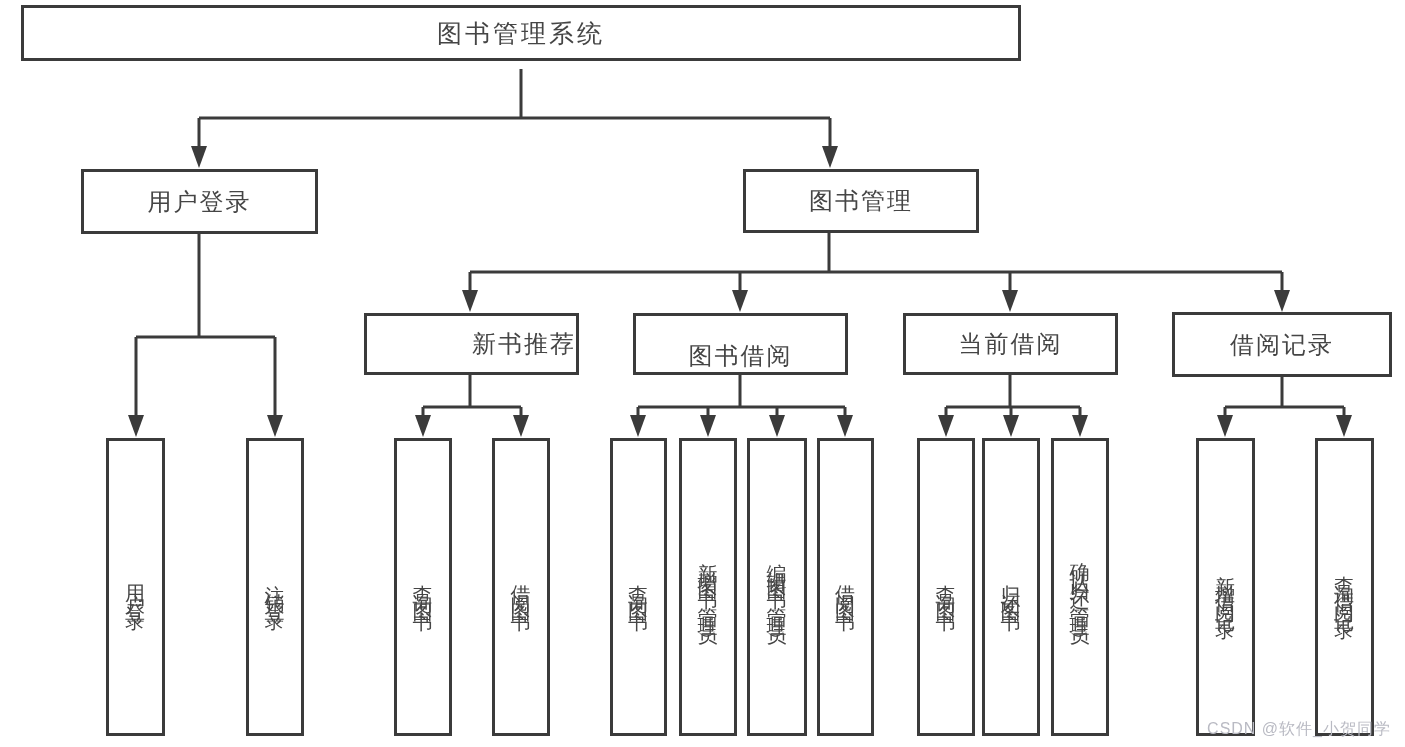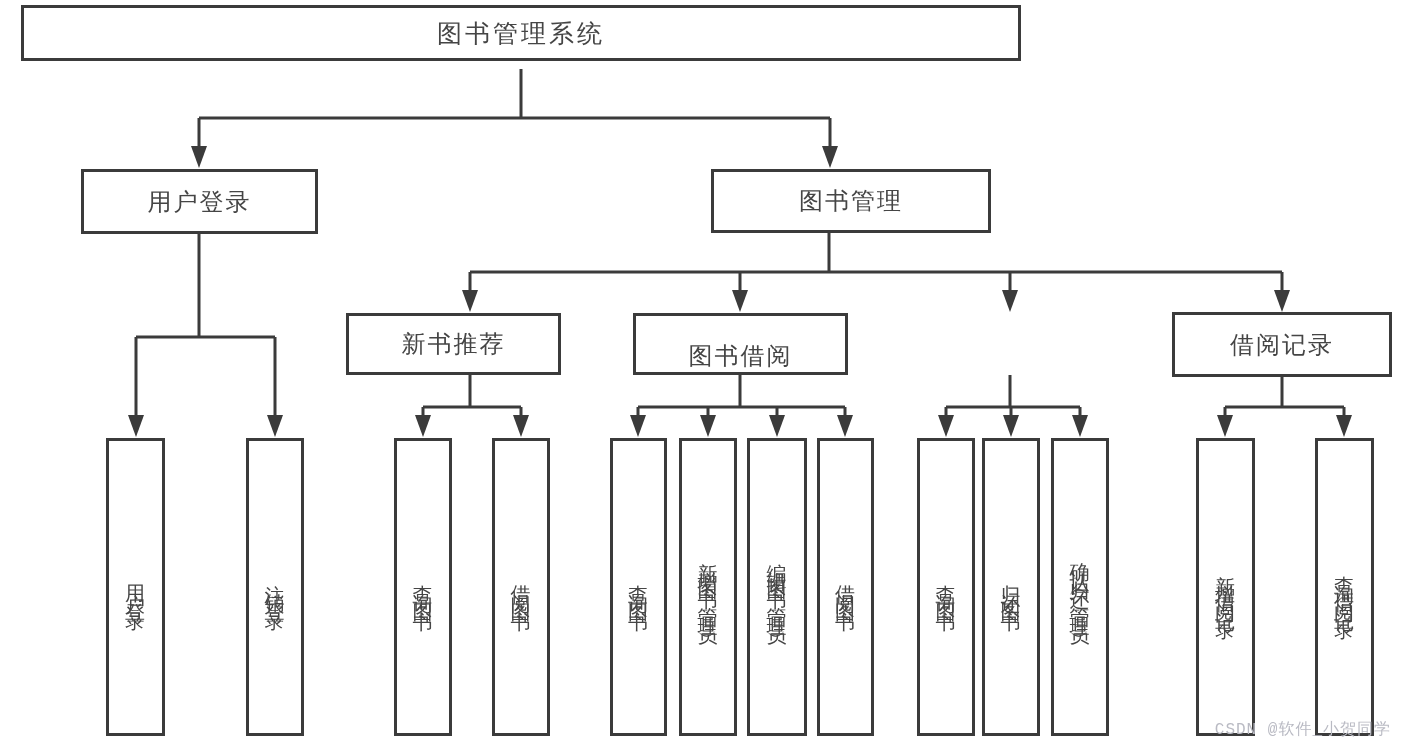--- a/index.html
+++ b/index.html
@@ -15,21 +15,21 @@
   }
   .lvl-root{font-size:25px;letter-spacing:3px;}
   .lvl-2{font-size:24px;letter-spacing:2px;}
   .leaf{top:438px;height:298px;font-size:20px;}
   .leaf .vtext{
     writing-mode:vertical-rl;text-orientation:mixed;
     letter-spacing:9px;line-height:1;
   }
   .watermark{
     position:absolute;right:14px;bottom:7px;font-size:16px;
-    color:#b9bac3;letter-spacing:1px;white-space:nowrap;font-family:Liberation Mono, monospace;
+    color:#b9bac3;letter-spacing:1px;white-space:nowrap;
   }
 </style>
 </head>
 <body>
 
 <div class="stage">
 
   <svg class="wires" width="1405" height="747" viewBox="0 0 1405 747">
     <g stroke="#3b3b3b" stroke-width="3" fill="none">
 
@@ -70,29 +70,32 @@
     </g>
   </svg>
 
   <div class="node lvl-root" style="left:21px;top:5px;width:1000px;height:56px;">
     <span>图书管理系统</span>
   </div>
 
   <div class="node lvl-2" style="left:81px;top:169px;width:237px;height:65px;">
     <span>用户登录</span>
   </div>
-  <div class="node lvl-2" style="left:711px;top:169px;width:280px;height:64px;">
+  <div class="node lvl-2" style="left:743px;top:169px;width:236px;height:64px;">
     <span>图书管理</span>
   </div>
 
-  <div class="node lvl-2" style="left:346px;top:313px;width:215px;height:62px;">
+  <div class="node lvl-2" style="left:364px;top:313px;width:215px;height:62px;justify-content:flex-end;">
     <span>新书推荐</span>
   </div>
   <div class="node lvl-2" style="left:633px;top:313px;width:215px;height:62px;align-items:flex-end;">
     <span>图书借阅</span>
+  </div>
+  <div class="node lvl-2" style="left:903px;top:313px;width:215px;height:62px;">
+    <span>当前借阅</span>
   </div>
   <div class="node lvl-2" style="left:1172px;top:312px;width:220px;height:65px;">
     <span>借阅记录</span>
   </div>
 
   <div class="node leaf" style="left:106px;width:59px;">
     <span class="vtext">用户登录</span>
   </div>
   <div class="node leaf" style="left:246px;width:58px;">
     <span class="vtext">注销登录</span>

